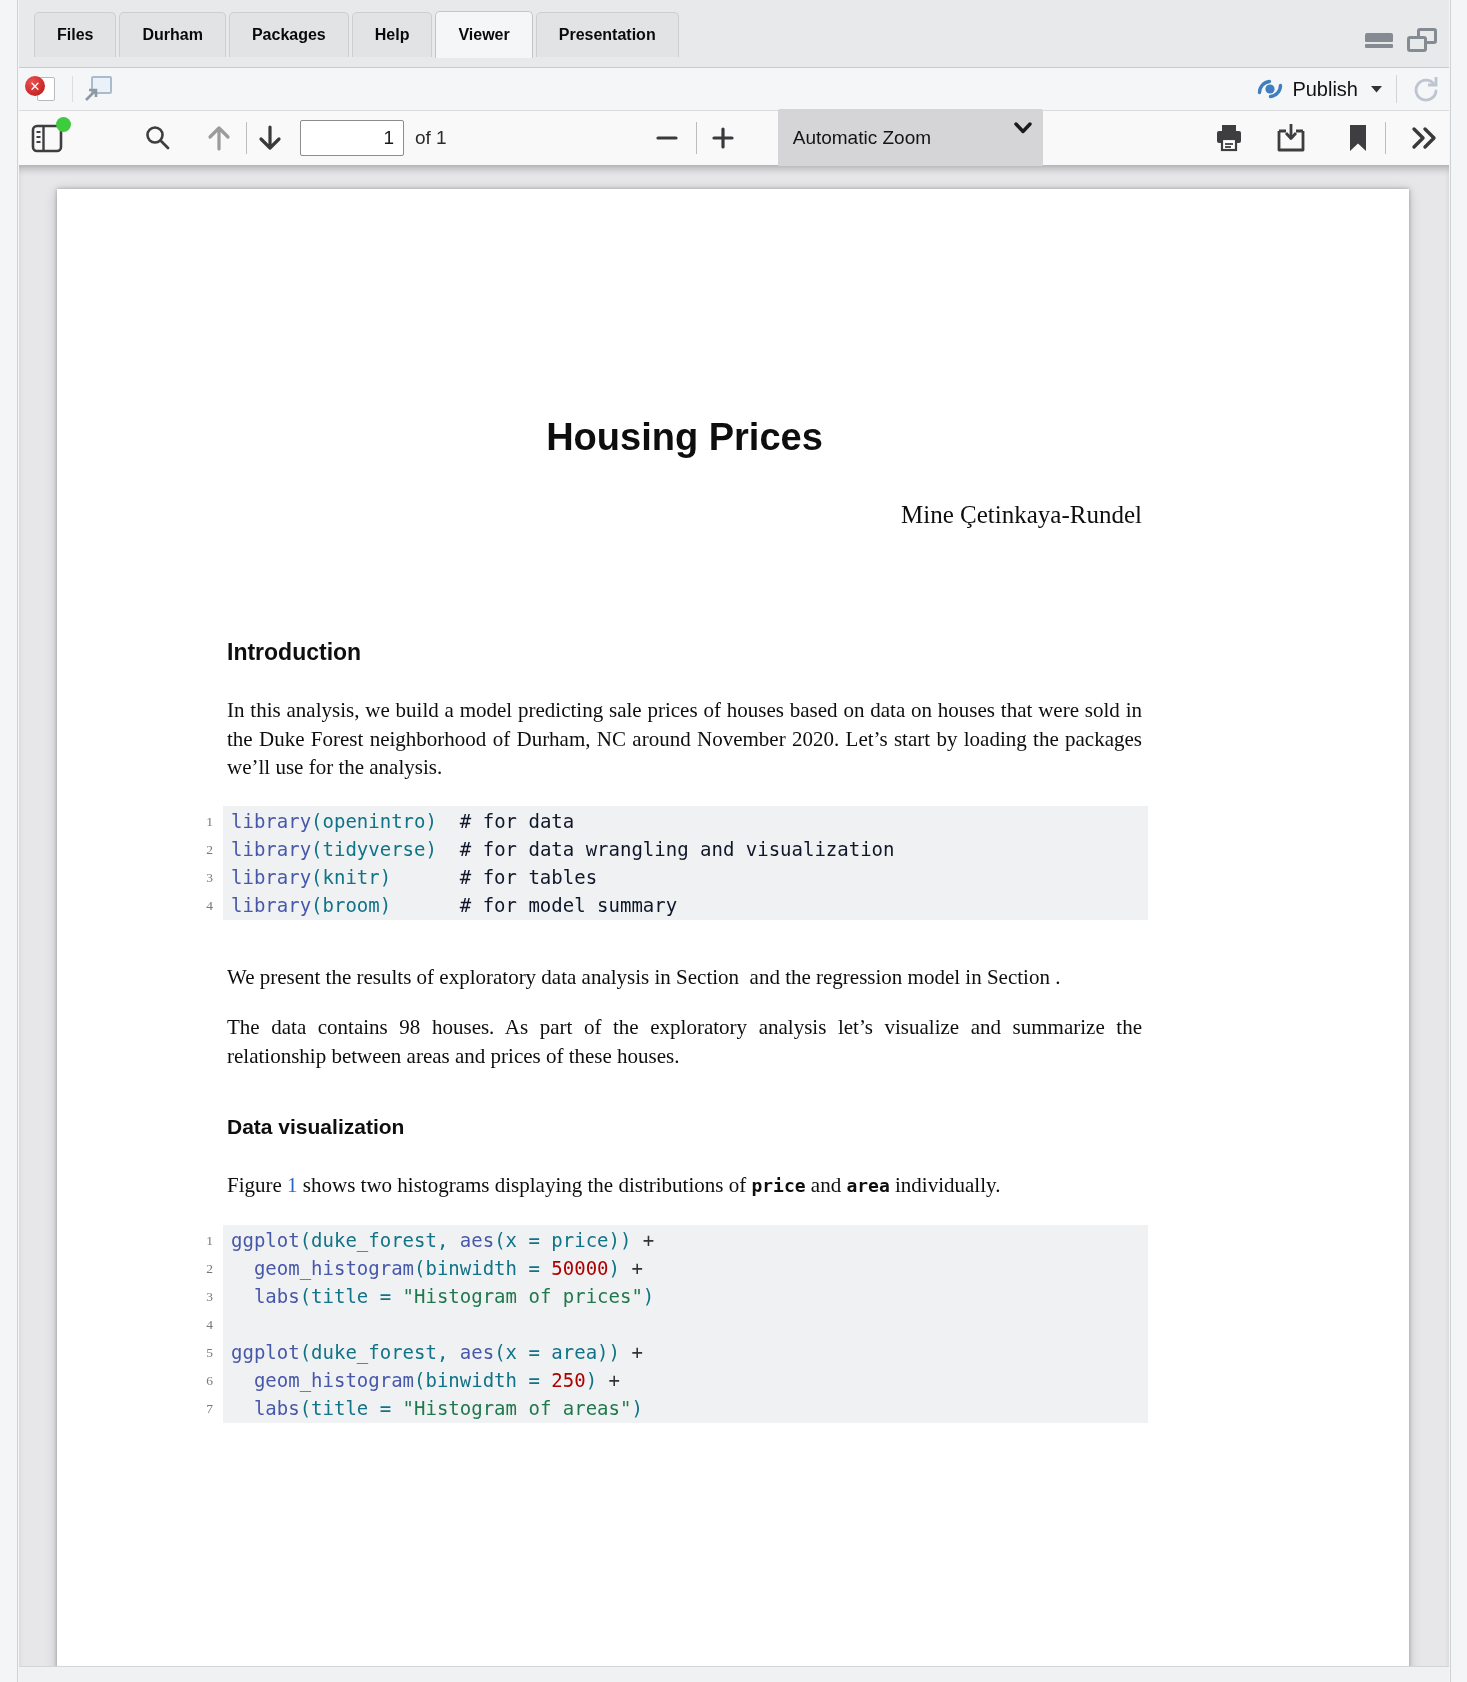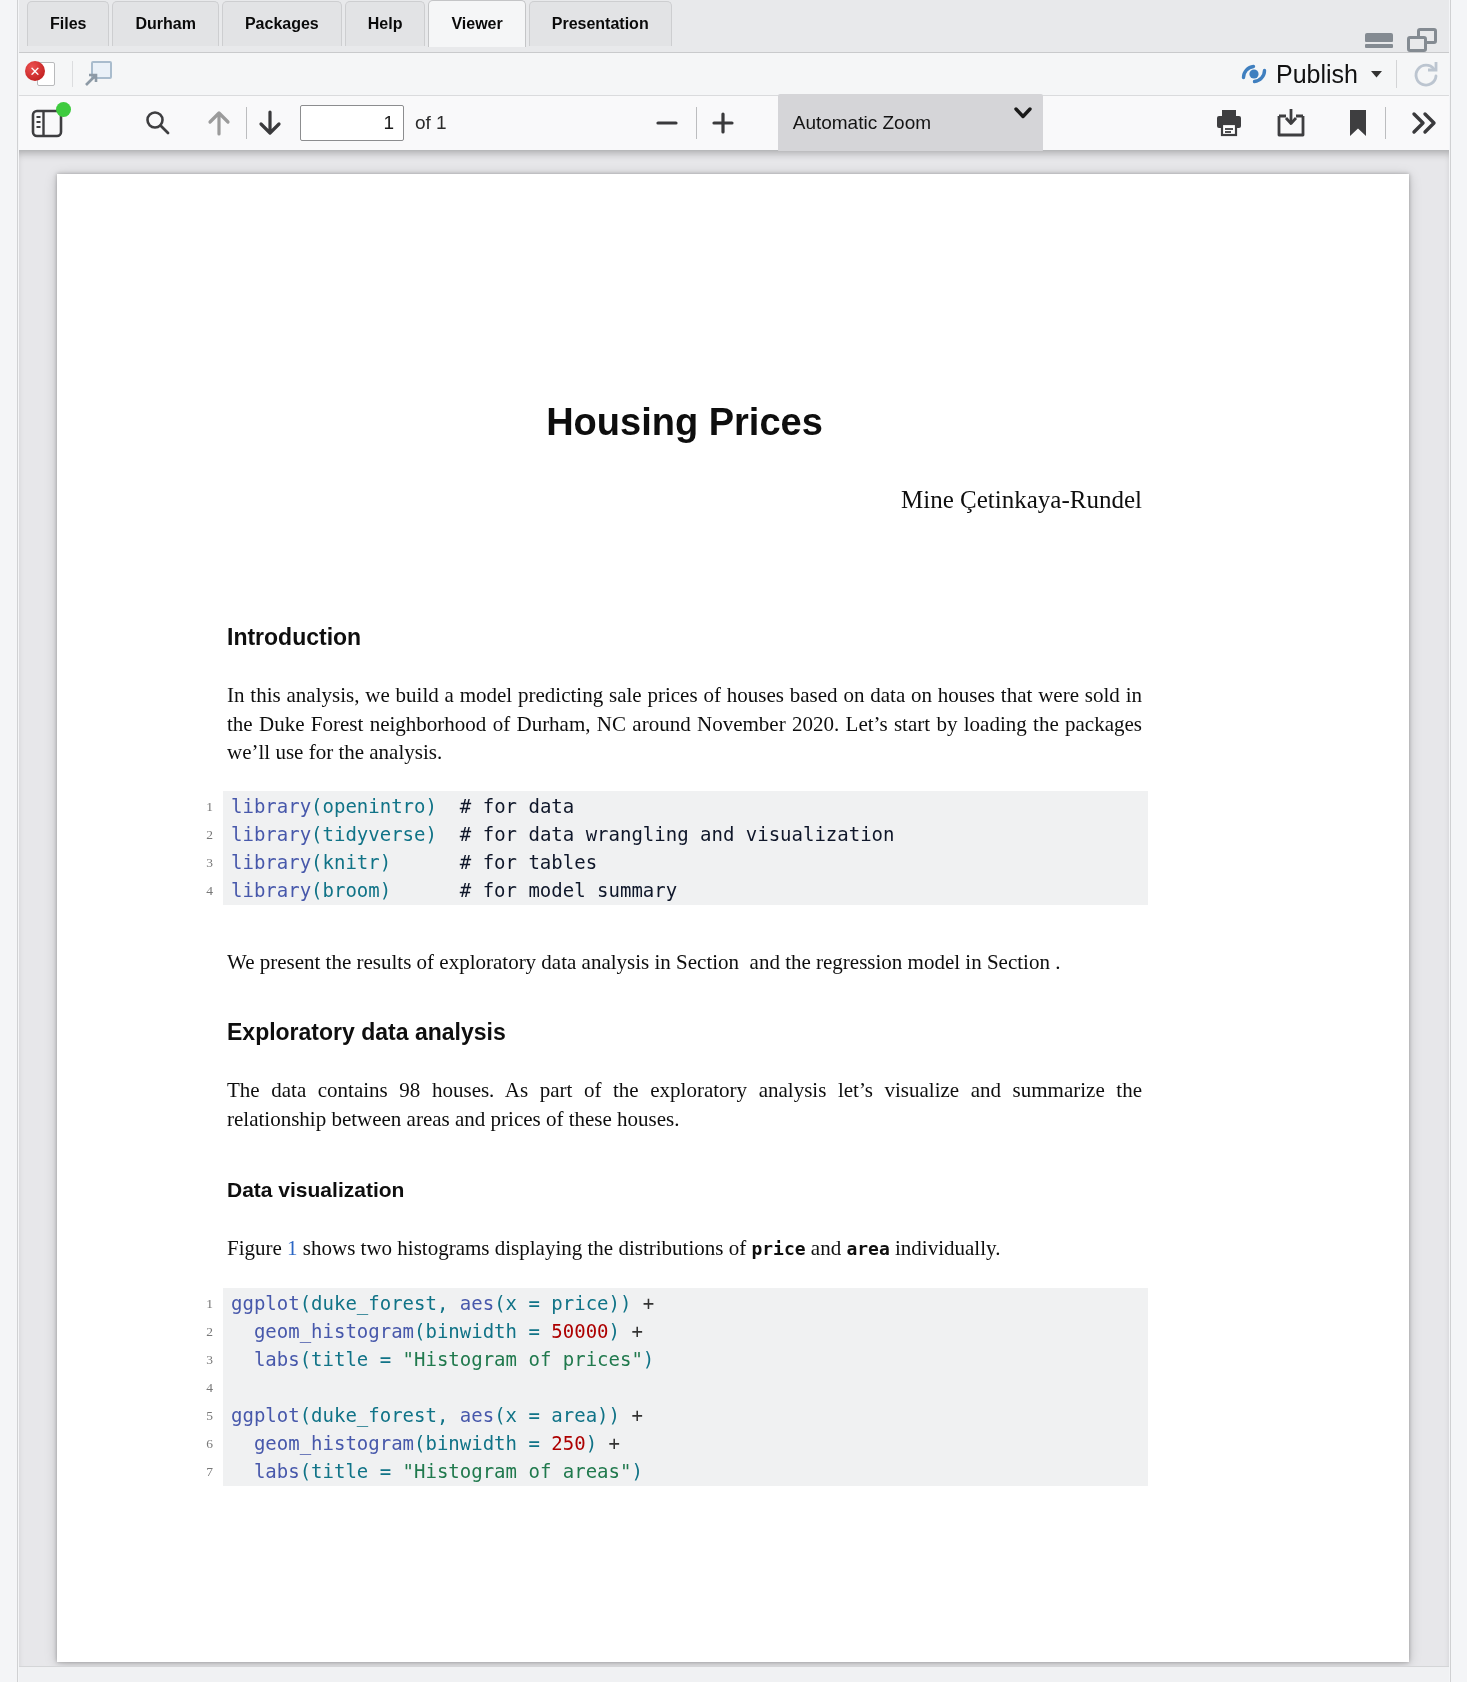--- a/index.html
+++ b/index.html
@@ -4,41 +4,41 @@
 <style>
   * { box-sizing: border-box; margin: 0; padding: 0; }
   html,body { width:1467px; height:1682px; }
   body { font-family:"Liberation Sans",sans-serif; background:#f4f5f7; position:relative; overflow:hidden; }
 
   .gutter-left { position:absolute; left:0; top:0; width:18px; height:100%; background:#f4f5f7; border-right:1px solid #d0d1d3; z-index:6; }
   .gutter-right { position:absolute; right:0; top:0; width:17px; height:100%; background:#f4f5f7; border-left:1px solid #d0d1d3; z-index:6; }
   .pane { position:absolute; left:19px; right:18px; top:0; bottom:0; display:flex; flex-direction:column; }
 
   
-  .tabbar { height:53px; background:#e8e9eb; border-bottom:1px solid #c9cacc; display:flex; align-items:flex-start; padding-left:8px; position:relative; flex:0 0 auto; }
+  .tabbar { height:68px; background:#e8e9eb; border-bottom:1px solid #c9cacc; display:flex; align-items:center; padding-left:15px; position:relative; flex:0 0 auto; }
   .tab { height:45px; line-height:44px; padding:0 22px; font-weight:bold; font-size:16px; color:#0a0a0a; background:#e2e3e5; border:1px solid #cdced0; border-bottom:none; border-radius:5px 5px 0 0; margin-right:3px; }
   .tab.active { background:#f5f6f7; height:47px; line-height:46px; margin-bottom:-1px; z-index:2; border-color:#c4c5c7; }
   .pane-btns { position:absolute; right:12px; top:28px; display:flex; gap:14px; align-items:center; }
   .min-icon .b1 { width:28px; height:9px; background:#848b92; border-radius:2px 2px 1px 1px; }
   .min-icon .b2 { width:28px; height:4px; background:#848b92; border-radius:1px; margin-top:2px; }
   .max-icon { position:relative; width:30px; height:24px; }
   .max-icon .w1 { position:absolute; right:0; top:0; width:20px; height:16px; border:3px solid #848b92; border-radius:3px; }
   .max-icon .w2 { position:absolute; left:0; bottom:0; width:20px; height:16px; border:3px solid #848b92; border-radius:3px; background:#e8e9eb; }
 
   
   .toolbar2 { height:43px; background:#f5f6f7; border-bottom:1px solid #dadbdd; display:flex; align-items:center; padding:0 9px 0 6px; flex:0 0 auto; }
   .clear-ic { position:relative; width:36px; height:30px; }
   .clear-ic .sheet { position:absolute; left:12px; top:3px; width:18px; height:24px; background:#fff; border:1.5px solid #b9babc; border-radius:2px; }
   .clear-ic .ball { position:absolute; left:0; top:2px; width:20px; height:20px; border-radius:50%; background:radial-gradient(circle at 35% 30%, #ec5050, #b71515); display:flex; align-items:center; justify-content:center; }
   .clear-ic .x { color:#fff; font-weight:bold; font-size:13px; line-height:1; font-family:"DejaVu Sans",sans-serif; }
   .sep2 { width:1px; height:26px; background:#dcdddf; margin:0 11px; }
   .popout-ic { position:relative; width:28px; height:26px; }
   .popout-ic .win { position:absolute; right:0; top:0; width:21px; height:18px; border:2px solid #a9bccd; background:#eaf1f8; border-radius:2px; }
   .publish-group { margin-left:auto; display:flex; align-items:center; }
-  .publish-label { font-size:25px; color:#111; margin-left:8px; }
+  .publish-label { font-size:20px; color:#111; margin-left:8px; }
   .pub-caret { margin-left:12px; }
   .sep2b { width:1px; height:28px; background:#d3d4d6; margin:0 13px; }
 
   
   .toolbar-pdf { height:55px; background:#f9f9fa; border-bottom:1px solid #b7b8ba; display:flex; align-items:center; flex:0 0 auto; position:relative; }
   .vsep { width:1px; height:32px; background:#bcbdbf; }
   .pdfbtn { display:flex; align-items:center; justify-content:center; }
   .sidebar-btn { position:relative; margin-left:11px; }
   .green-dot { position:absolute; right:-7px; top:-5px; width:15px; height:15px; border-radius:50%; background:#3ecb3e; }
   .page-input { width:104px; height:36px; background:#fff; border:1px solid #8c8d8f; border-radius:2px; text-align:right; padding-right:9px; font-size:19px; font-family:"Liberation Sans",sans-serif; color:#1a1a1a; }
@@ -222,21 +222,20 @@
                 <div class="ln">4</div>
               </div>
               <div class="code-col">
                 <div class="code-line"><span class="tk-fu">library</span><span class="tk-va">(openintro)</span><span class="tk-sp">  </span><span class="tk-co"># for data</span></div>
                 <div class="code-line"><span class="tk-fu">library</span><span class="tk-va">(tidyverse)</span><span class="tk-sp">  </span><span class="tk-co"># for data wrangling and visualization</span></div>
                 <div class="code-line"><span class="tk-fu">library</span><span class="tk-va">(knitr)</span><span class="tk-sp">      </span><span class="tk-co"># for tables</span></div>
                 <div class="code-line"><span class="tk-fu">library</span><span class="tk-va">(broom)</span><span class="tk-sp">      </span><span class="tk-co"># for model summary</span></div>
               </div>
             </div>
             <p class="para"><span class="seg-plain">We present the results of exploratory data analysis in Section&nbsp; and the regression model in Section&nbsp;.</span></p>
-            <div class="h1">Exploratory data analysis</div>
             <p class="para"><span class="seg-plain">The data contains 98 houses. As part of the exploratory analysis let’s visualize and summarize the relationship between areas and prices of these houses.</span></p>
             <div class="h2">Data visualization</div>
             <p class="para"><span class="seg-plain">Figure </span><span class="seg-link">1</span><span class="seg-plain"> shows two histograms displaying the distributions of </span><span class="seg-code">price</span><span class="seg-plain"> and </span><span class="seg-code">area</span><span class="seg-plain"> individually.</span></p>
             <div class="codeblock">
               <div class="ln-col">
                 <div class="ln">1</div>
                 <div class="ln">2</div>
                 <div class="ln">3</div>
                 <div class="ln">4</div>
                 <div class="ln">5</div>

